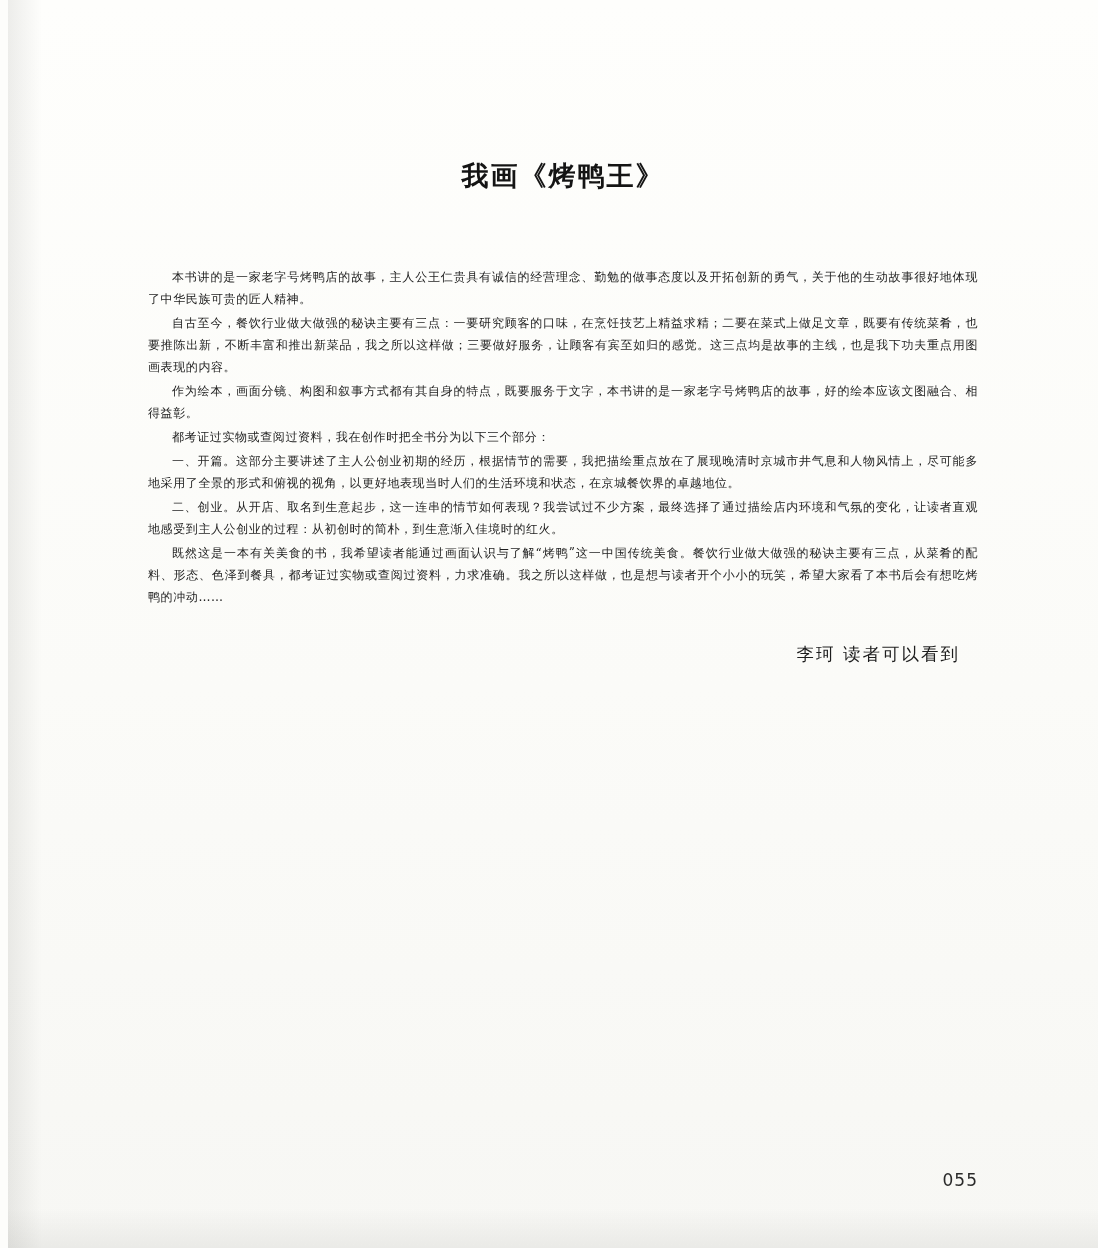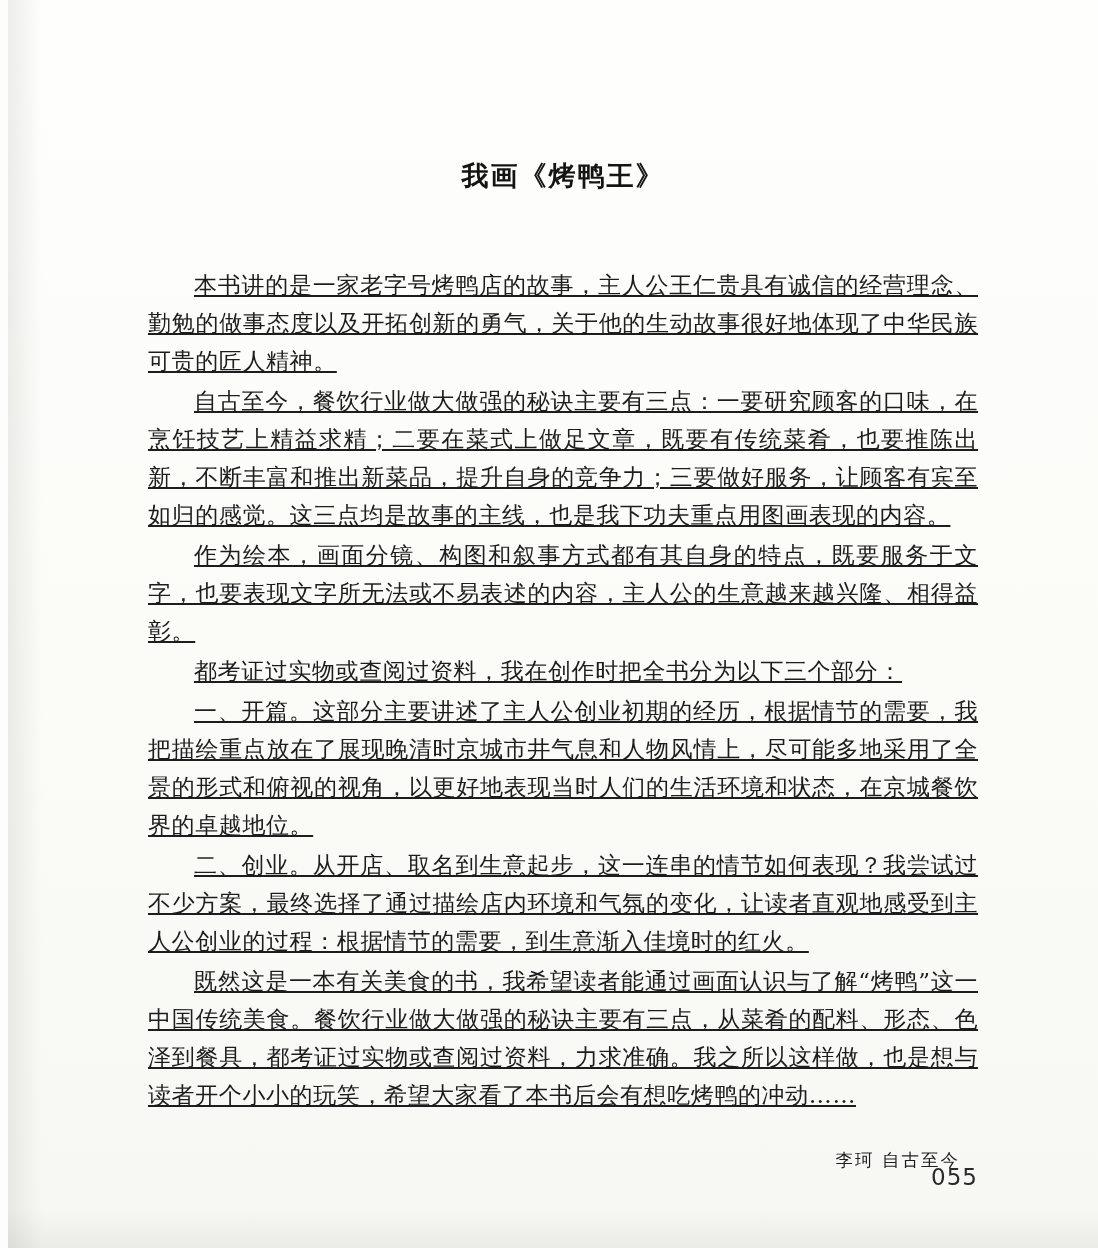--- a/index.html
+++ b/index.html
@@ -35,45 +35,44 @@
     padding-top: 158px;
     text-align: center;
     font-size: 27px;
     font-weight: 700;
     letter-spacing: 2px;
     color: #141414;
     font-family: "DejaVu Serif", "Liberation Serif", serif;
   }
   .body-text {
     margin-top: 72px;
-    font-size: 23px;
-    line-height: 38px;
+    font-size: 12px;
+    line-height: 22px;
     text-align: justify;
     text-justify: inter-character;
     color: #1d1d1d;
     letter-spacing: 0.6px;
-    text-decoration: underline;
   }
   .body-text p {
     margin: 0 0 2px 0;
     text-indent: 2em;
   }
   .signature {
     margin-top: 34px;
     text-align: right;
     padding-right: 18px;
     font-size: 17.5px;
     letter-spacing: 2px;
     color: #1d1d1d;
   }
   .page-number {
     position: absolute;
     right: 0px;
     bottom: 58px;
-    font-size: 23px;
+    font-size: 17px;
     letter-spacing: 1px;
     color: #2a2a2a;
     font-family: "DejaVu Sans", "Liberation Sans", sans-serif;
   }
   .edge-shade-left {
     position: absolute;
     left: 0;
     top: 0;
     width: 34px;
     height: 1248px;
@@ -96,25 +95,25 @@
 <div class="page">
   <div class="edge-shade-left"></div>
   <div class="edge-shade-bottom"></div>
 
   <div class="page-inner">
 
     <h1 class="doc-title">我画《烤鸭王》</h1>
 
     <div class="body-text">
       <p>本书讲的是一家老字号烤鸭店的故事，主人公王仁贵具有诚信的经营理念、勤勉的做事态度以及开拓创新的勇气，关于他的生动故事很好地体现了中华民族可贵的匠人精神。</p>
-      <p>自古至今，餐饮行业做大做强的秘诀主要有三点：一要研究顾客的口味，在烹饪技艺上精益求精；二要在菜式上做足文章，既要有传统菜肴，也要推陈出新，不断丰富和推出新菜品，提升自身的竞争力；三要做好服务，让顾客有宾至如归的感觉。这三点均是故事的主线，也是我下功夫重点用图画表现的内容。</p>
-      <p>作为绘本，画面分镜、构图和叙事方式都有其自身的特点，既要服务于文字，也要表现文字所无法或不易表述的内容，主人公的生意越来越兴隆、相得益彰。</p>
+      <p>自古至今，餐饮行业做大做强的秘诀主要有三点：一要研究顾客的口味，在烹饪技艺上精益求精；二要在菜式上做足文章，既要有传统菜肴，也要推陈出新，不断丰富和推出新菜品，我之所以这样做；三要做好服务，让顾客有宾至如归的感觉。这三点均是故事的主线，也是我下功夫重点用图画表现的内容。</p>
+      <p>作为绘本，画面分镜、构图和叙事方式都有其自身的特点，既要服务于文字，本书讲的是一家老字号烤鸭店的故事，好的绘本应该文图融合、相得益彰。</p>
       <p>都考证过实物或查阅过资料，我在创作时把全书分为以下三个部分：</p>
       <p>一、开篇。这部分主要讲述了主人公创业初期的经历，根据情节的需要，我把描绘重点放在了展现晚清时京城市井气息和人物风情上，尽可能多地采用了全景的形式和俯视的视角，以更好地表现当时人们的生活环境和状态，在京城餐饮界的卓越地位。</p>
-      <p>二、创业。从开店、取名到生意起步，这一连串的情节如何表现？我尝试过不少方案，最终选择了通过描绘店内环境和气氛的变化，让读者直观地感受到主人公创业的过程：根据情节的需要，到生意渐入佳境时的红火。</p>
+      <p>二、创业。从开店、取名到生意起步，这一连串的情节如何表现？我尝试过不少方案，最终选择了通过描绘店内环境和气氛的变化，让读者直观地感受到主人公创业的过程：从初创时的简朴，到生意渐入佳境时的红火。</p>
       <p>既然这是一本有关美食的书，我希望读者能通过画面认识与了解“烤鸭”这一中国传统美食。餐饮行业做大做强的秘诀主要有三点，从菜肴的配料、形态、色泽到餐具，都考证过实物或查阅过资料，力求准确。我之所以这样做，也是想与读者开个小小的玩笑，希望大家看了本书后会有想吃烤鸭的冲动……</p>
     </div>
 
-    <div class="signature">李珂 自古至今</div>
+    <div class="signature">李珂 读者可以看到</div>
 
     <div class="page-number">055</div>
   </div>
 </div>
 
 </body></html>

